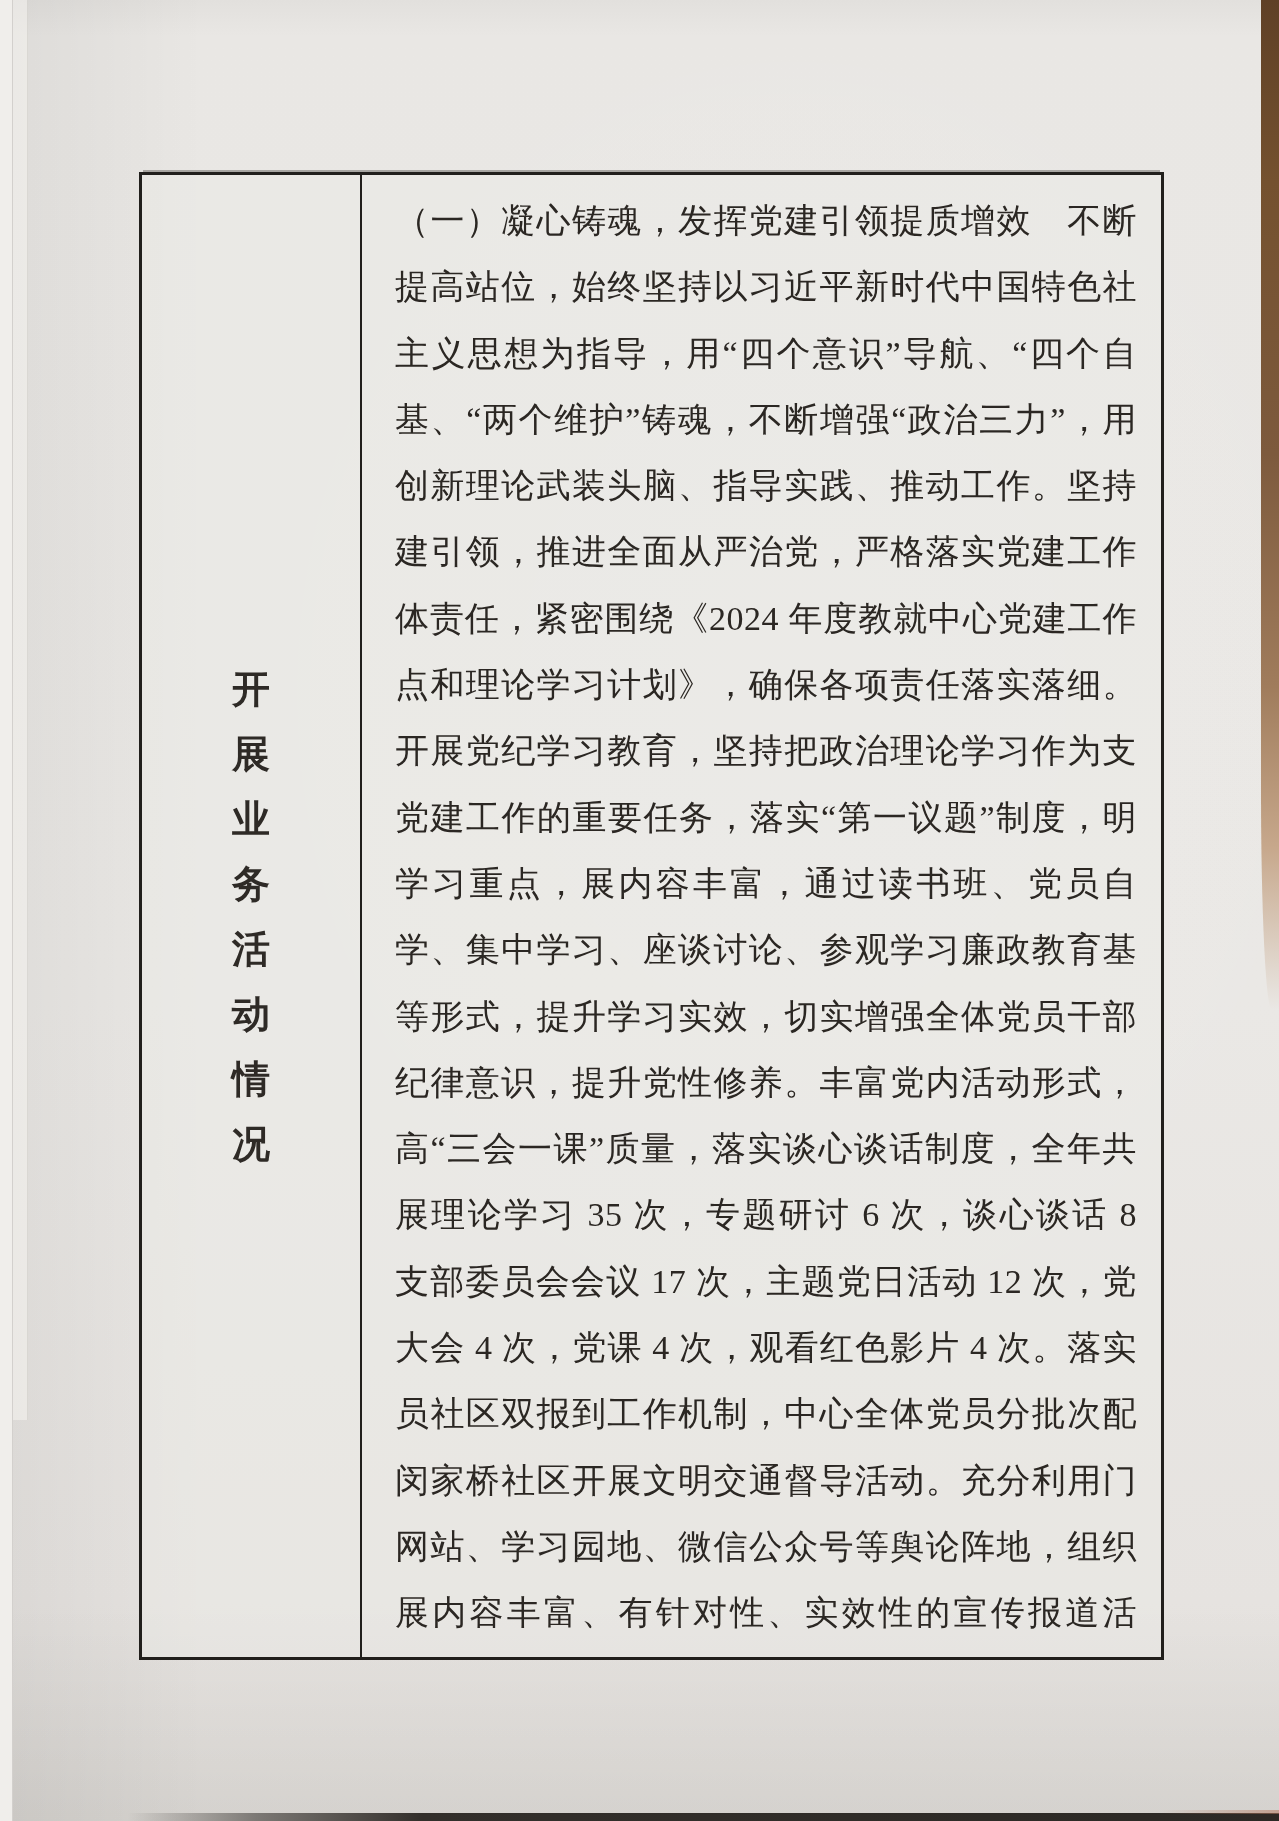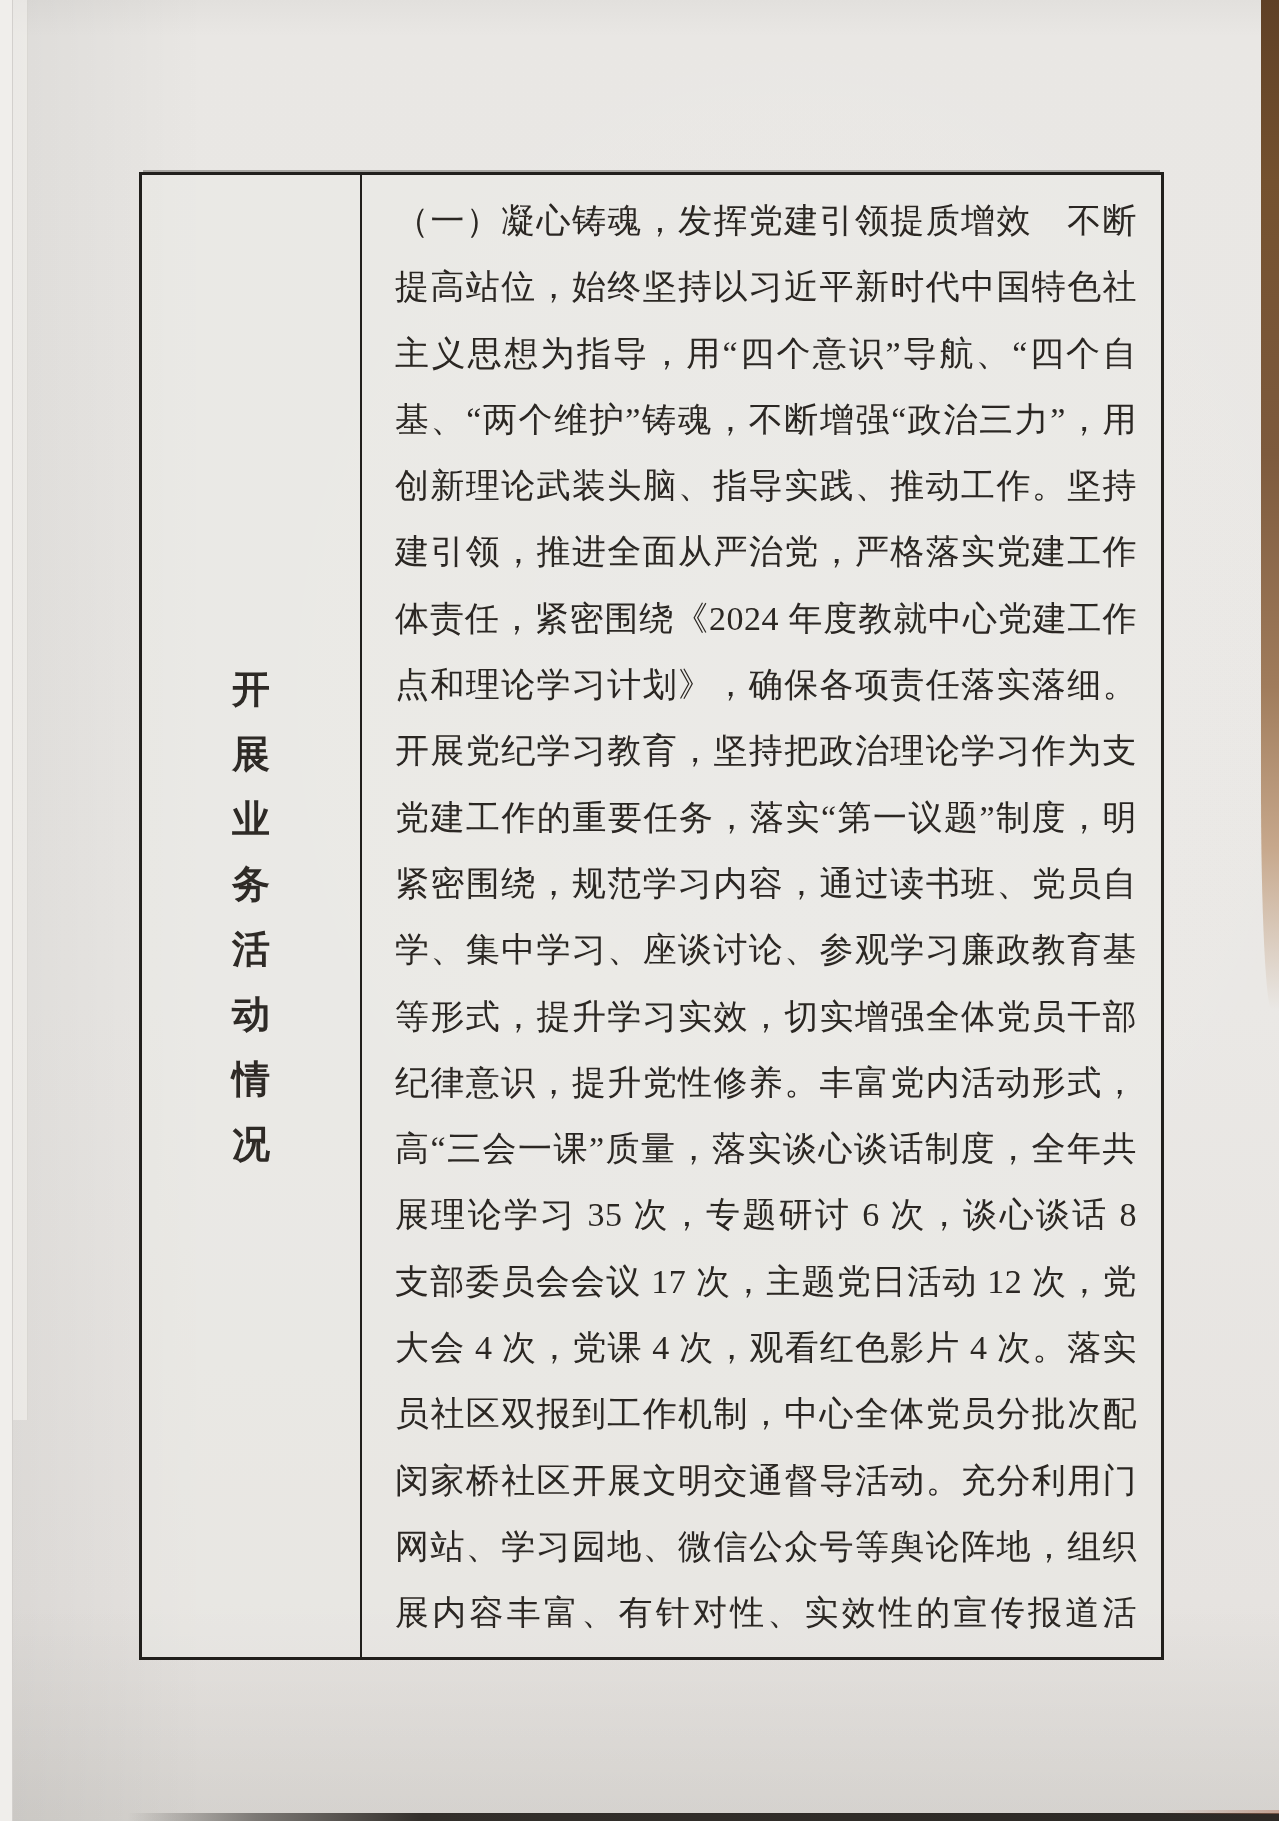--- a/index.html
+++ b/index.html
@@ -108,21 +108,21 @@
         <div class="tline">（一）凝心铸魂，发挥党建引领提质增效　不断提高</div>
         <div class="tline">提高站位，始终坚持以习近平新时代中国特色社会</div>
         <div class="tline">主义思想为指导，用“四个意识”导航、“四个自信”强</div>
         <div class="tline">基、“两个维护”铸魂，不断增强“政治三力”，用党的</div>
         <div class="tline">创新理论武装头脑、指导实践、推动工作。坚持党</div>
         <div class="tline">建引领，推进全面从严治党，严格落实党建工作主</div>
         <div class="tline">体责任，紧密围绕《2024 年度教就中心党建工作要</div>
         <div class="tline">点和理论学习计划》，确保各项责任落实落细。深入</div>
         <div class="tline">开展党纪学习教育，坚持把政治理论学习作为支部</div>
         <div class="tline">党建工作的重要任务，落实“第一议题”制度，明确</div>
-        <div class="tline">紧密围绕，规范学习内容，通过读书班、党员自</div>
+        <div class="tline">学习重点，展内容丰富，通过读书班、党员自</div>
         <div class="tline">学、集中学习、座谈讨论、参观学习廉政教育基地</div>
         <div class="tline">等形式，提升学习实效，切实增强全体党员干部的</div>
         <div class="tline">纪律意识，提升党性修养。丰富党内活动形式，提</div>
         <div class="tline">高“三会一课”质量，落实谈心谈话制度，全年共开</div>
         <div class="tline">展理论学习 35 次，专题研讨 6 次，谈心谈话 8 次，</div>
         <div class="tline">支部委员会会议 17 次，主题党日活动 12 次，党员</div>
         <div class="tline">大会 4 次，党课 4 次，观看红色影片 4 次。落实党</div>
         <div class="tline">员社区双报到工作机制，中心全体党员分批次配合</div>
         <div class="tline">闵家桥社区开展文明交通督导活动。充分利用门户</div>
         <div class="tline">网站、学习园地、微信公众号等舆论阵地，组织开</div>

